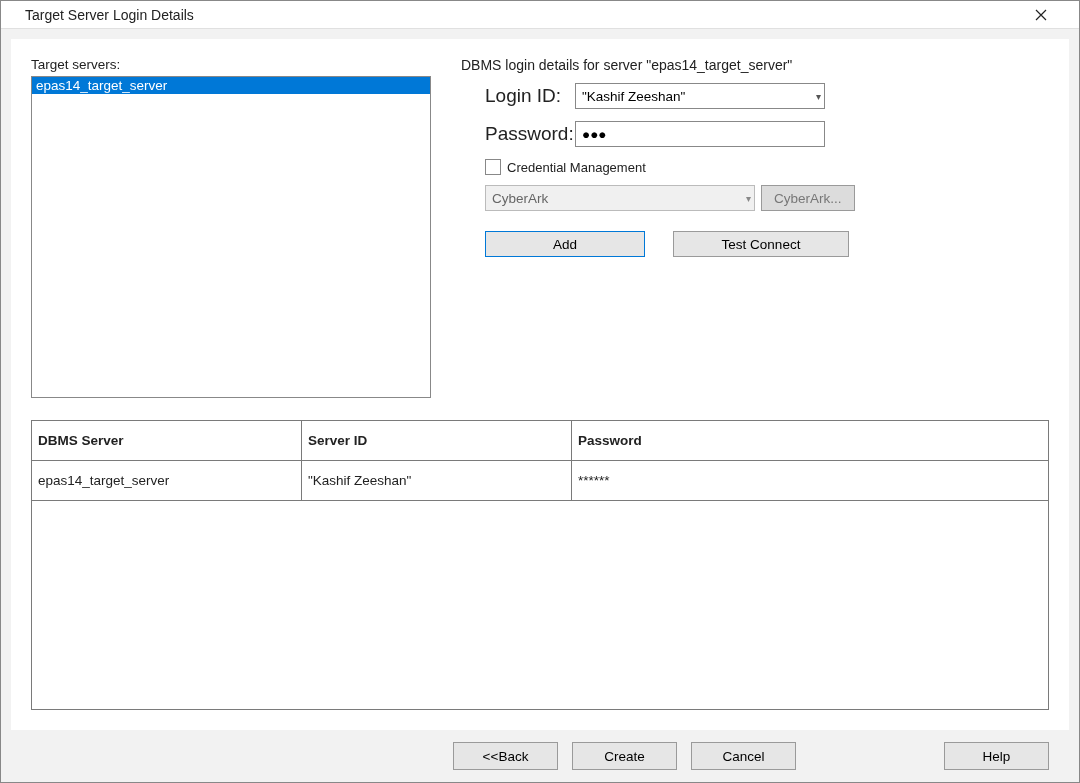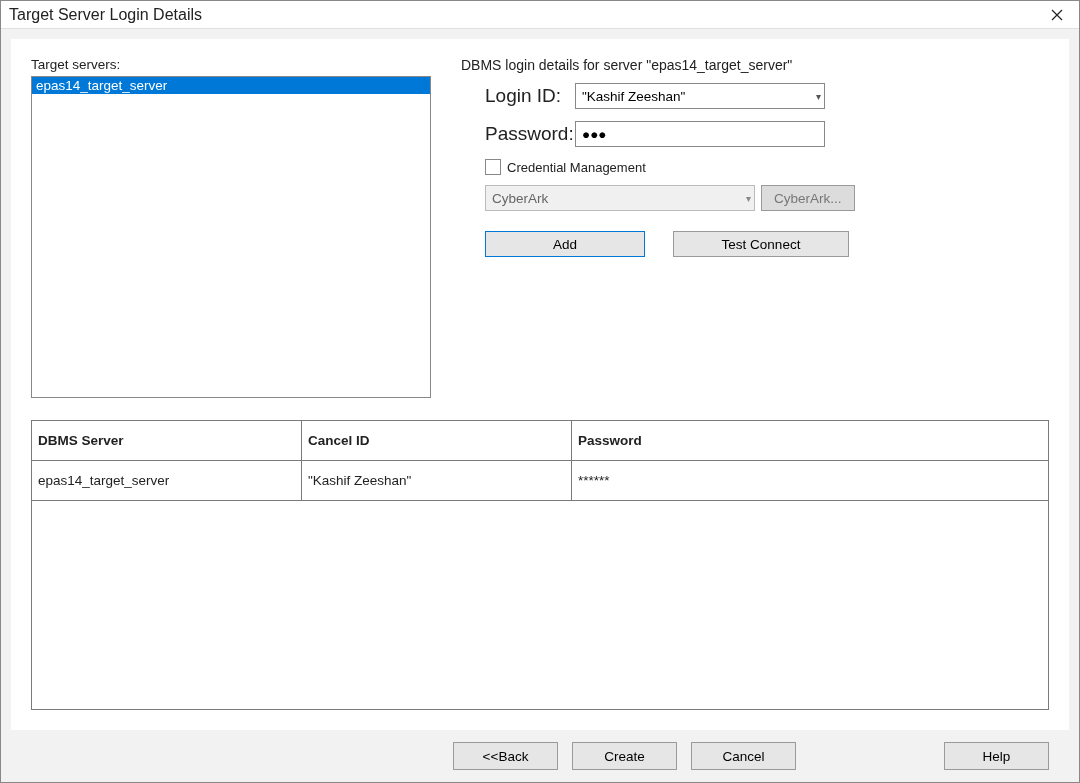--- a/index.html
+++ b/index.html
@@ -18,22 +18,22 @@
       border: 1px solid #888;
       background: #fff;
       display: flex;
       flex-direction: column;
     }
     .titlebar {
       height: 28px;
       display: flex;
       align-items: center;
       justify-content: space-between;
-      padding: 0 8px;
-      font-size: 16px;
+      padding: 0 24px;
+      font-size: 14px;
       border-bottom: 1px solid #e0e0e0;
     }
     .titlebar .close {
       width: 28px; height: 28px;
       display:flex;align-items:center;justify-content:center;
       font-size: 15px;
       cursor: pointer;
     }
     .content {
       flex: 1;
@@ -235,21 +235,21 @@
       <div class="grid-wrap">
         <table class="grid">
           <colgroup>
             <col style="width:270px">
             <col style="width:270px">
             <col>
           </colgroup>
           <thead>
             <tr>
               <th>DBMS Server</th>
-              <th>Cancel ID</th>
+              <th>Server ID</th>
               <th>Password</th>
             </tr>
           </thead>
           <tbody>
             <tr>
               <td>epas14_target_server</td>
               <td>"Kashif Zeeshan"</td>
               <td>******</td>
             </tr>
           </tbody>

